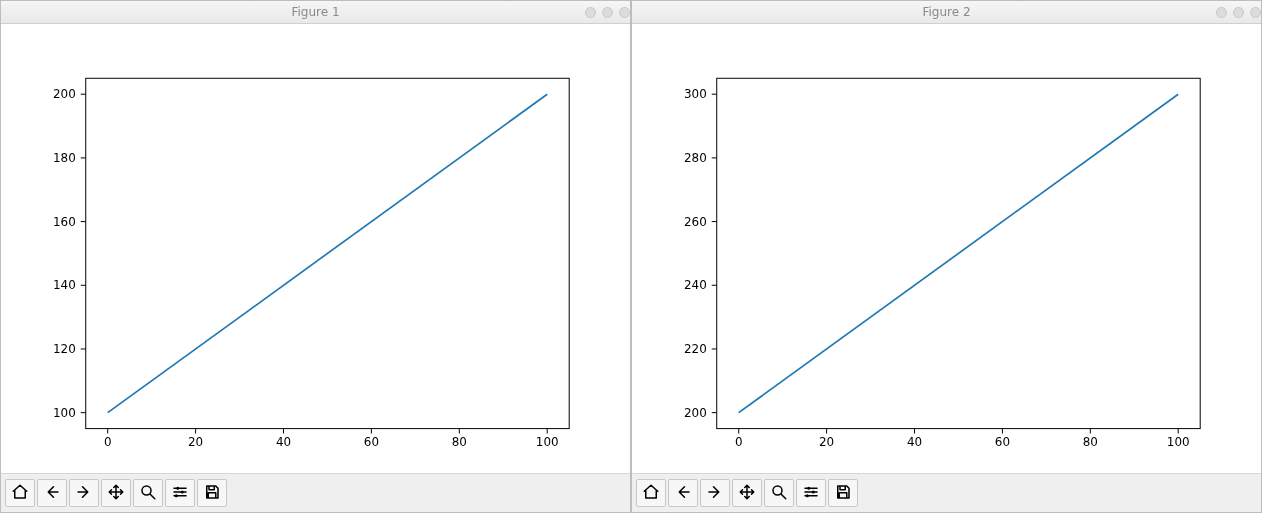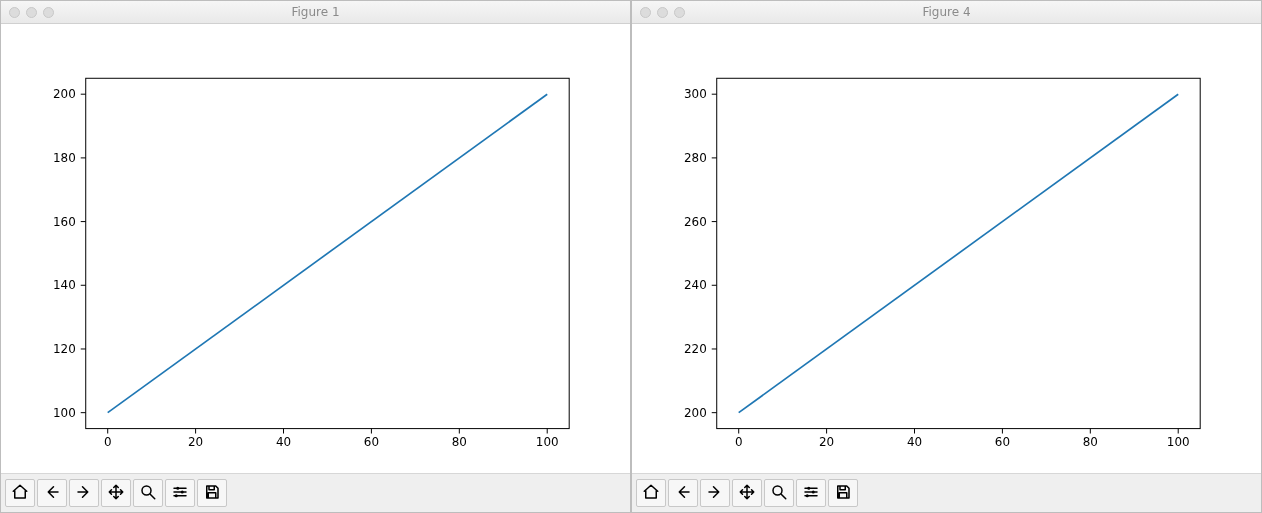--- a/index.html
+++ b/index.html
@@ -22,20 +22,21 @@
     display: flex;
     flex-direction: column;
   }
   .titlebar {
     height: 22px;
     background: linear-gradient(#f6f6f6, #e9e9e9);
     border-bottom: 1px solid #d0d0d0;
     display: flex;
     align-items: center;
     position: relative;
+    justify-content: flex-end;
   }
   .traffic {
     display: flex;
     gap: 6px;
     margin-left: 8px;
   }
   .traffic .dot {
     width: 11px;
     height: 11px;
     border-radius: 50%;
@@ -193,21 +194,21 @@
     </div>
   </div>
 
   <div class="window">
     <div class="titlebar">
       <div class="traffic">
         <span class="dot"></span>
         <span class="dot"></span>
         <span class="dot"></span>
       </div>
-      <div class="title">Figure 4</div>
+      <div class="title">Figure 2</div>
     </div>
     <div class="canvas-wrap">
       <svg class="plot" viewBox="0 0 631 455" preserveAspectRatio="none">
           <rect x="85" y="55" width="485" height="355" class="axis-line"></rect>
           <line x1="107.04545454545455" y1="410" x2="107.04545454545455" y2="415" class="tick"></line>
           <text x="107.04545454545455" y="428" text-anchor="middle" class="tick-label">0</text>
           <line x1="195.22727272727272" y1="410" x2="195.22727272727272" y2="415" class="tick"></line>
           <text x="195.22727272727272" y="428" text-anchor="middle" class="tick-label">20</text>
           <line x1="283.40909090909093" y1="410" x2="283.40909090909093" y2="415" class="tick"></line>
           <text x="283.40909090909093" y="428" text-anchor="middle" class="tick-label">40</text>

